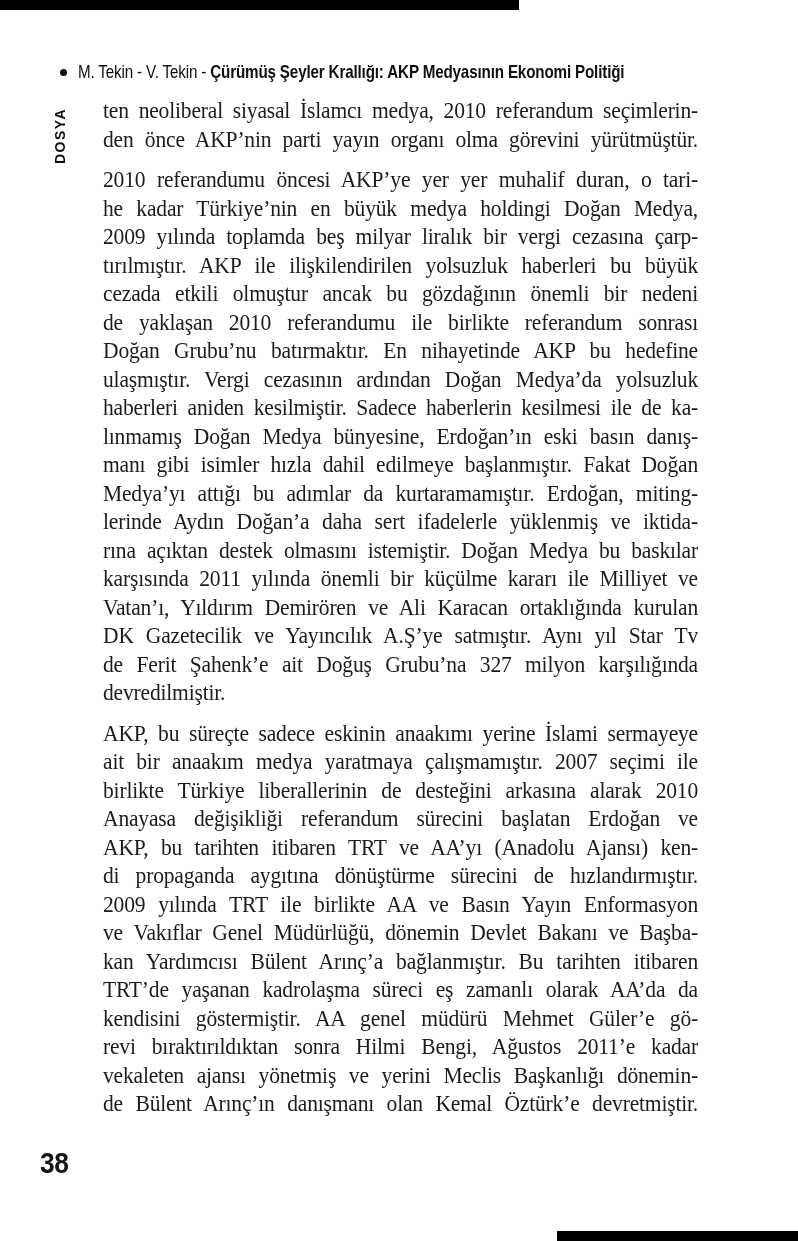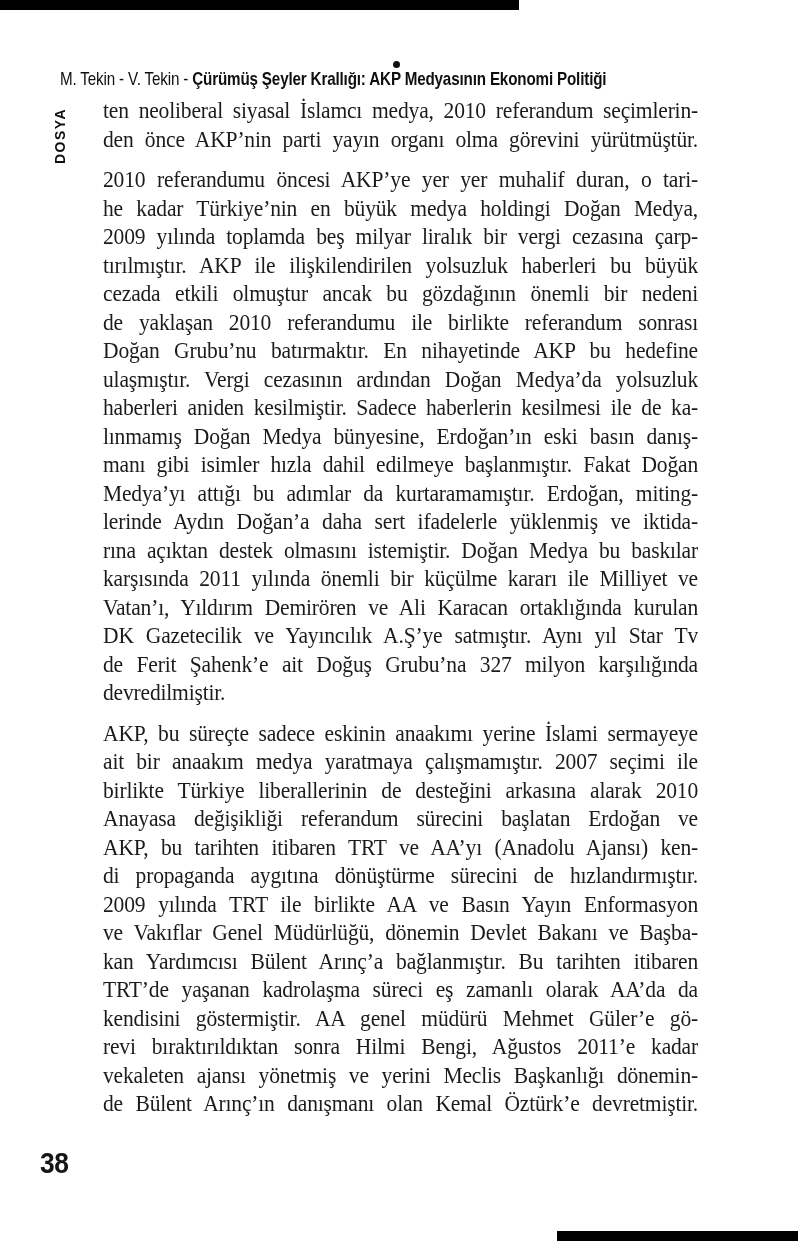--- a/index.html
+++ b/index.html
@@ -7,21 +7,21 @@
     position:relative; width:798px; height:1241px; margin:0 auto;
     background:#ffffff; overflow:hidden;
     font-family:"Liberation Serif","DejaVu Serif",serif;
   }
   .scan-bar { position:absolute; background:#000000; }
   .scan-bar.top    { left:0;    top:0;      width:519px; height:10px; }
   .scan-bar.bottom { left:557px; top:1231px; width:241px; height:10px; }
 
   .header {
     position:absolute; left:60px; top:60px; height:24px;
-    display:flex; align-items:center; color:#0f0f0f;flex-direction:column;
+    display:flex; align-items:center; color:#0f0f0f;
   }
   .header .dot {
     width:7px; height:7px; border-radius:50%; background:#0f0f0f;
     flex:0 0 auto; margin-right:11px; margin-top:1px;
   }
   .header-inner {
     transform:scaleX(0.80); transform-origin:left center;
     font-family:"Liberation Sans",sans-serif; font-size:19px;
     white-space:nowrap; letter-spacing:-0.2px;
   }

